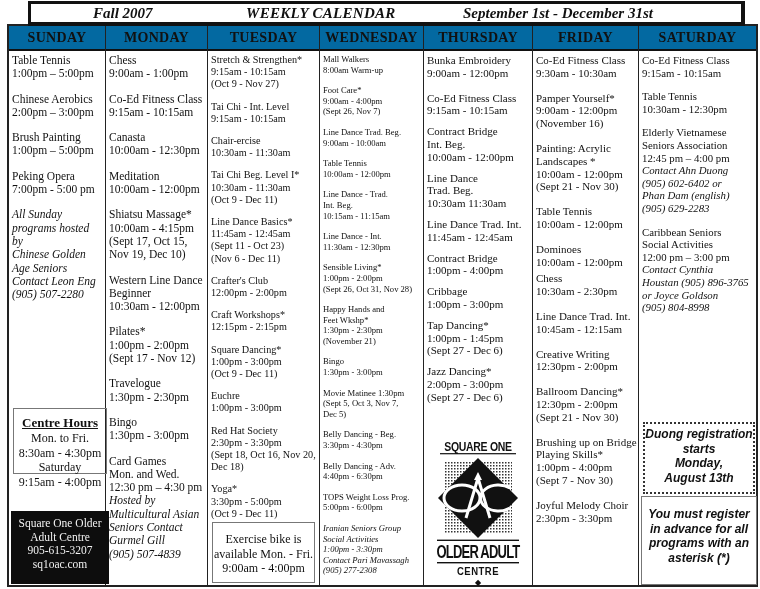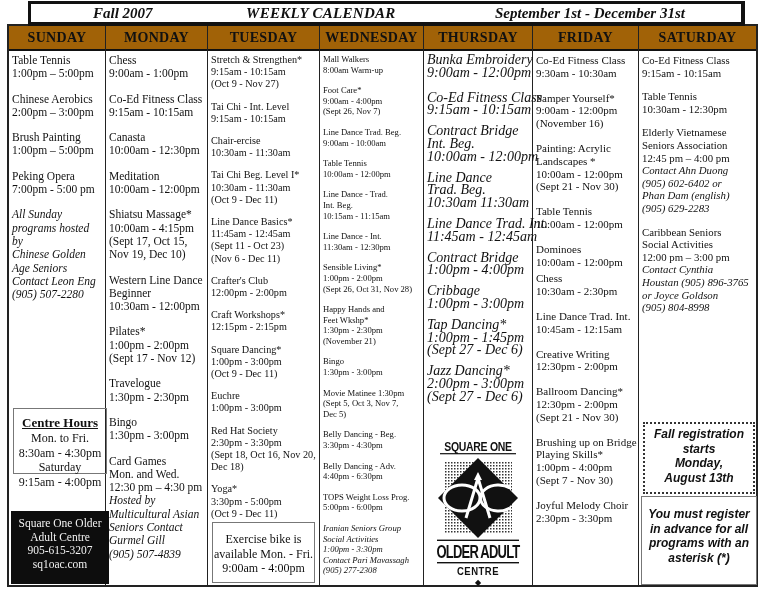--- a/index.html
+++ b/index.html
@@ -7,31 +7,31 @@
   body { font-family: "Liberation Serif", serif; color: #111; position: relative; }
 
   .title-bar {
     position: absolute; left: 28px; top: 1px; width: 717px; height: 25px;
     border: 3px solid #111; border-bottom-width: 4px; border-right-width: 4px;
     display: flex; align-items: center; font-style: italic; font-weight: bold;
     font-size: 15px; background: #fff; z-index: 2;
   }
   .title-bar .t1 { position: absolute; left: 62px; top: 1px; }
   .title-bar .t2 { position: absolute; left: 215px; top: 1px; letter-spacing: 0.3px; }
-  .title-bar .t3 { position: absolute; left: 432px; top: 1px; margin-left: 32px; }
+  .title-bar .t3 { position: absolute; left: 432px; top: 1px; }
 
   .cal {
     position: absolute; left: 7px; top: 24px; width: 751px; height: 563px;
     border: 2px solid #222; display: flex;
   }
   .col { position: relative; border-right: 1px solid #222; height: 100%; }
   .col:last-child { border-right: none; }
   .col-head {
     height: 25px; border-bottom: 2px solid #111;
-    background: #a16207; font-weight: bold; font-size: 14px;
+    background: #0369a1; font-weight: bold; font-size: 14px;
     display: flex; align-items: center; justify-content: center; letter-spacing: 0.3px;
   }
   .col-body { padding: 3px 3px 0 3px; font-size: 11.5px; line-height: 13.3px; }
   .ev { margin-bottom: 12px; }
   .ev div { white-space: nowrap; }
   .it { font-style: italic; }
   .small .col-body, .col.small .col-body { font-size: 9px; line-height: 11.2px; }
   .col.small .ev { margin-bottom: 10.5px; }
 
   .hours-box {
@@ -313,21 +313,21 @@
         <div>Social Activities</div>
         <div>1:00pm - 3:30pm</div>
         <div>Contact Pari Mavassagh</div>
         <div>(905) 277-2308</div>
       </div>
     </div>
   </div>
 
   <div class="col" style="width:109px">
     <div class="col-head">THURSDAY</div>
-    <div class="col-body" style="font-size:14px; line-height:12.8px;font-style:italic;">
+    <div class="col-body" style="font-size:11px; line-height:12.8px;">
       <div class="ev" style="margin-bottom:12px">
           <div>Bunka Embroidery</div>
           <div>9:00am - 12:00pm</div>
         </div>
       <div class="ev" style="margin-bottom:8px">
           <div>Co-Ed Fitness Class</div>
           <div>9:15am - 10:15am</div>
         </div>
       <div class="ev" style="margin-bottom:8px">
           <div>Contract Bridge</div>
@@ -463,21 +463,21 @@
         <div>Caribbean Seniors</div>
         <div>Social Activities</div>
         <div>12:00 pm – 3:00 pm</div>
         <div class="it">Contact Cynthia</div>
         <div class="it">Houstan (905) 896-3765</div>
         <div class="it">or Joyce Goldson</div>
         <div class="it">(905) 804-8998</div>
       </div>
     </div>
     <div class="reg-box">
-      <div>Fall registration</div>
+      <div>Duong registration</div>
       <div>starts</div>
       <div>Monday,</div>
       <div>August 13th</div>
     </div>
     <div class="adv-box">
       <div>You must register</div>
       <div>in  advance for all</div>
       <div>programs with an</div>
       <div>asterisk (*)</div>
     </div>

